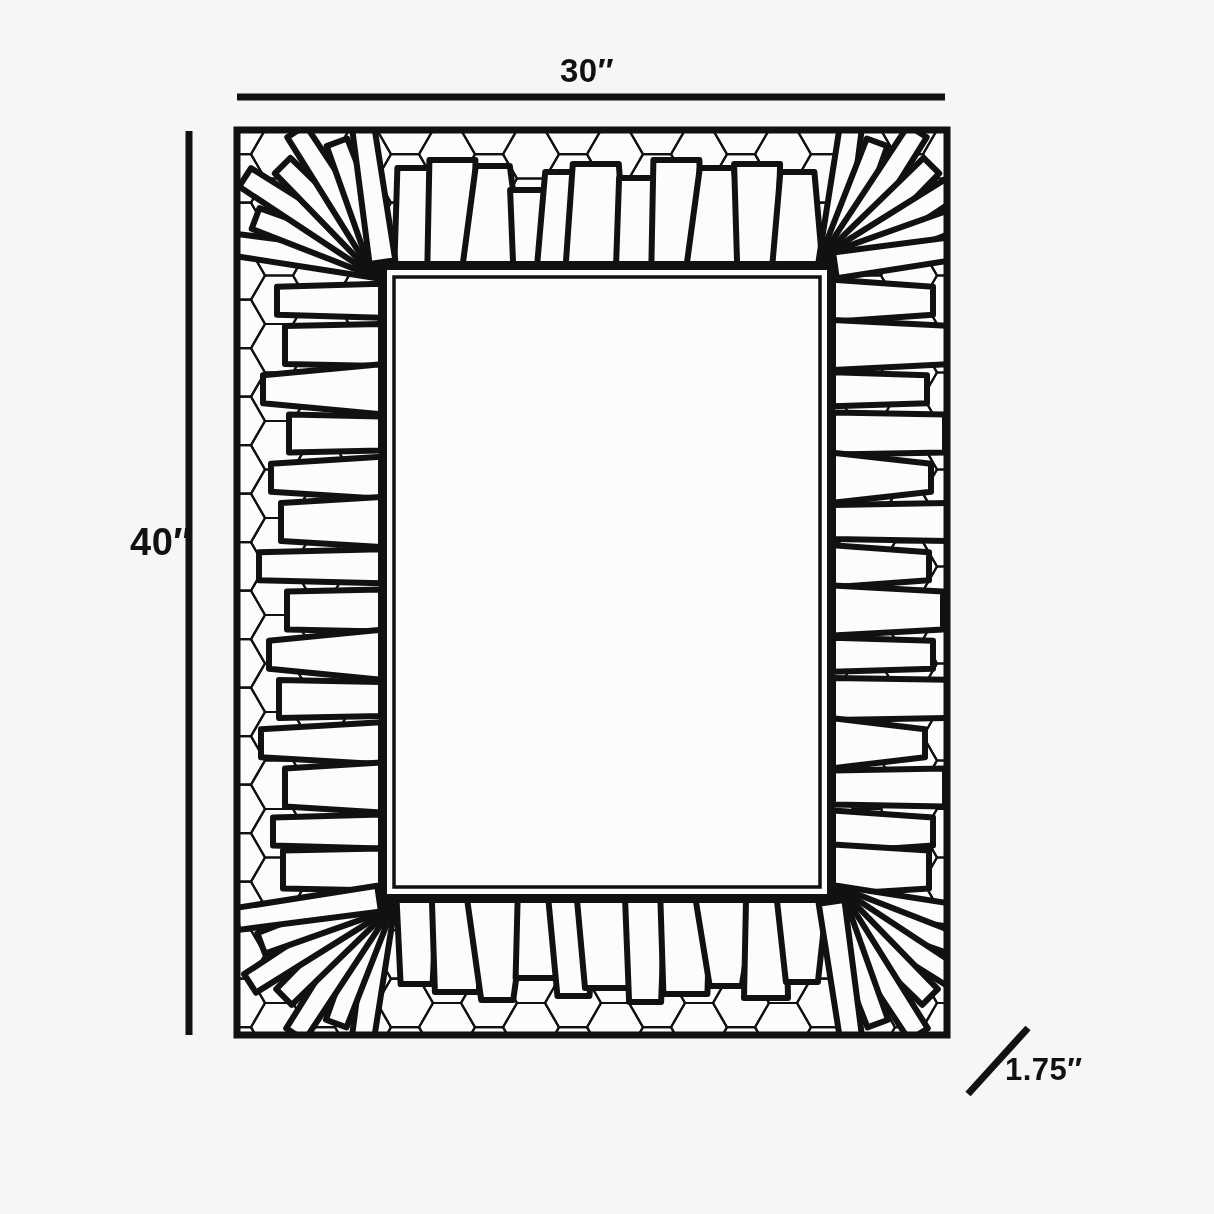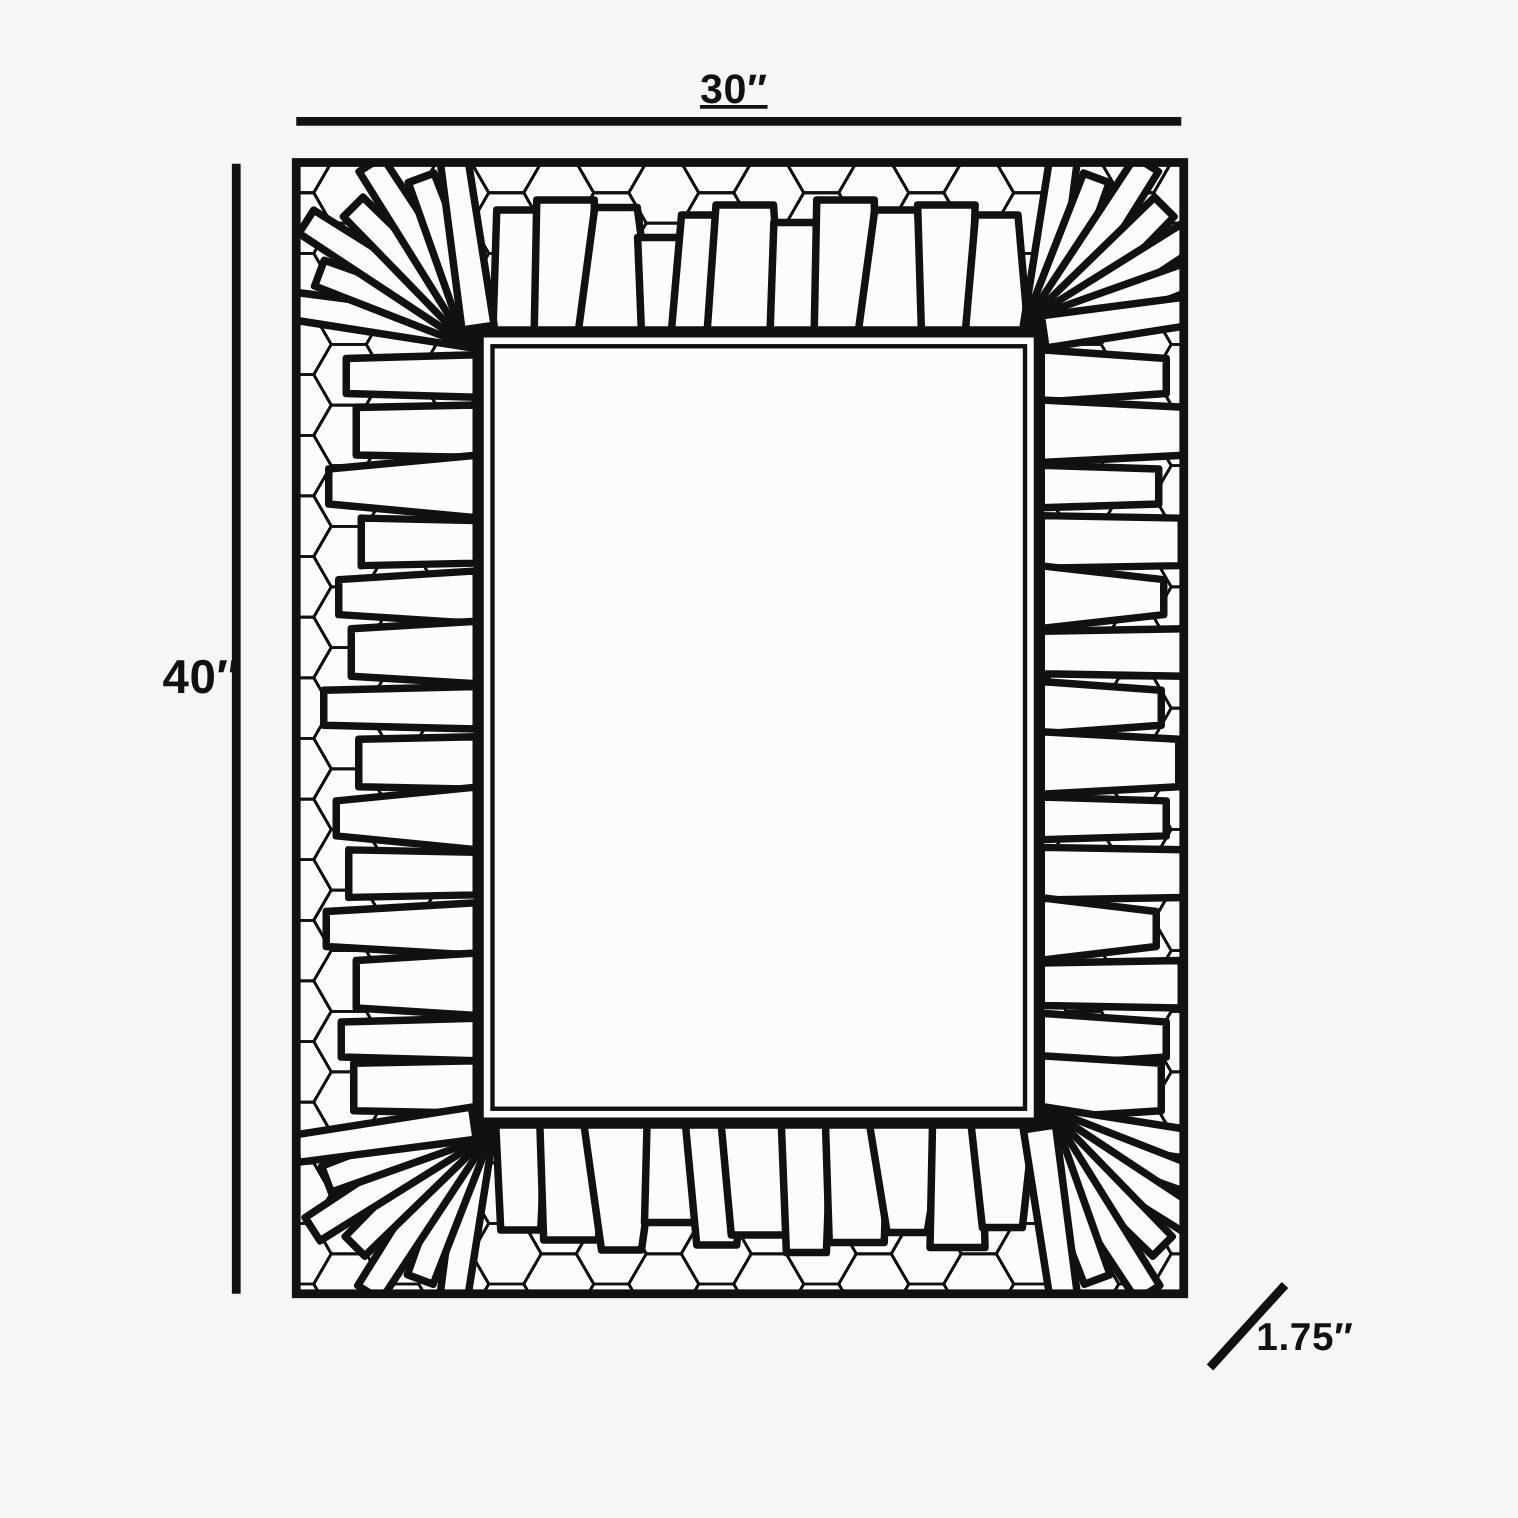--- a/index.html
+++ b/index.html
@@ -27,21 +27,21 @@
     display: block;
   }
   .dim-label {
     position: absolute;
     font-family: "Liberation Sans", sans-serif;
     font-weight: 700;
     color: #111111;
     white-space: nowrap;
     letter-spacing: 0.5px;
   }
-  #label-width  { left: 560px; top: 52px;   font-size: 33px; text-decoration: underline; }
+  #label-width  { left: 560px; top: 52px;   font-size: 33px; }
   #label-height { left: 130px; top: 521px;  font-size: 38px; }
   #label-depth  { left: 1005px; top: 1052px; font-size: 31px; }
 </style>
 </head>
 <body>
 
 <div id="stage">
 
   <svg class="drawing" viewBox="0 0 1214 1214">
     <defs>

